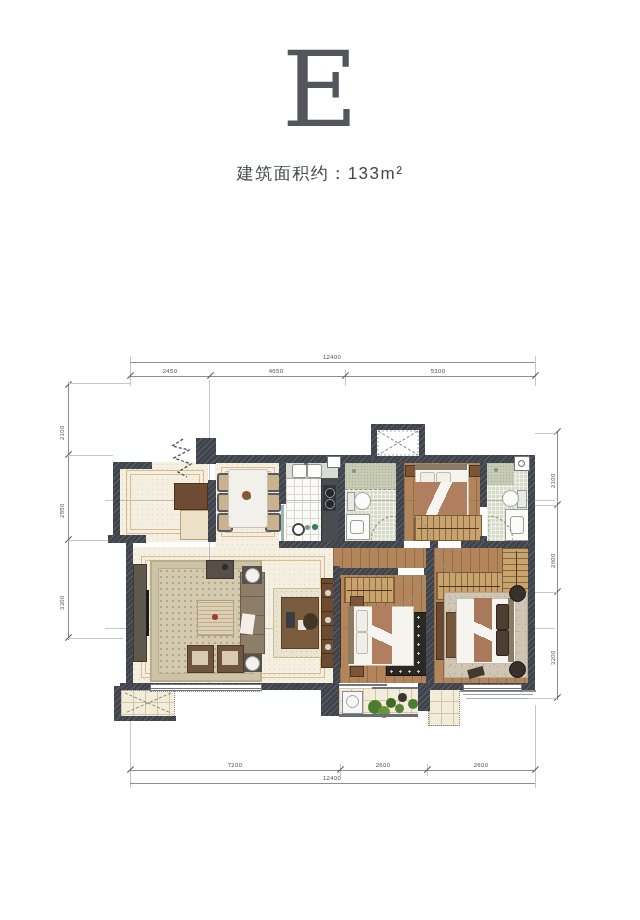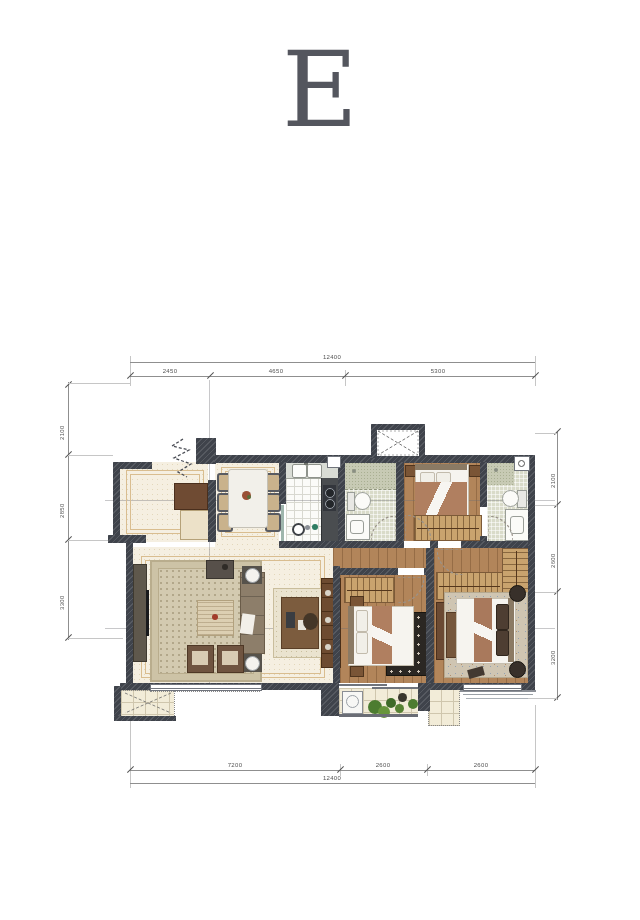--- a/index.html
+++ b/index.html
@@ -48,20 +48,21 @@
   .dim-label-v{font-size:6px;color:#555;white-space:nowrap;line-height:1;writing-mode:vertical-rl;transform:rotate(180deg);letter-spacing:.3px;}
   .dotted{border-top:1px dotted #8a8a8a;}
   .dotted-v{border-left:1px dotted #8a8a8a;}
 </style>
 </head>
 <body>
 
 <div class="sheet">
 
   <div class="abs unit-letter">E</div>
+  <div class="abs area-label">建筑面积约：133m²</div>
 
   <div class="abs ext" style="left:130px;top:356px;width:1px;height:30px"></div>
   <div class="abs ext" style="left:535px;top:356px;width:1px;height:30px"></div>
   <div class="abs ext" style="left:345px;top:370px;width:1px;height:16px"></div>
   <div class="abs dim-line" style="left:130px;top:362px;width:405px;height:1px"></div>
   <div class="abs dim-label" style="left:302px;top:354px;width:60px">12400</div>
   <div class="abs dim-line" style="left:130px;top:376px;width:405px;height:1px"></div>
   <div class="abs tick" style="left:126px;top:375px"></div>
   <div class="abs tick" style="left:206px;top:375px"></div>
   <div class="abs tick" style="left:341px;top:375px"></div>

